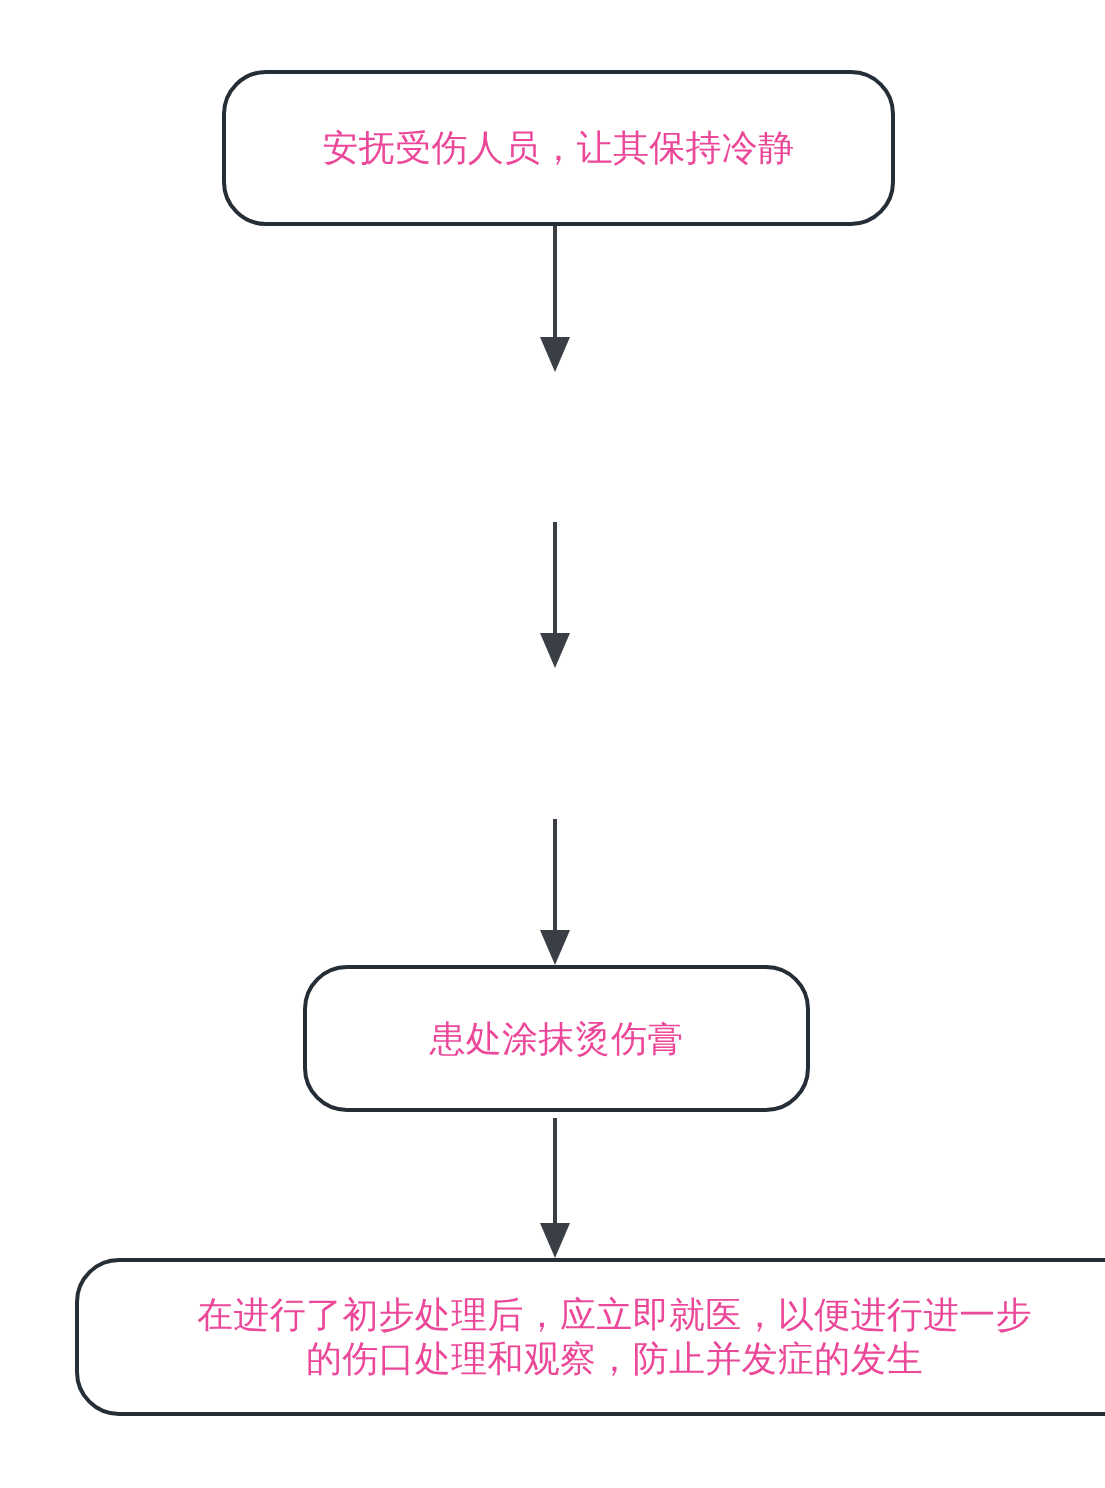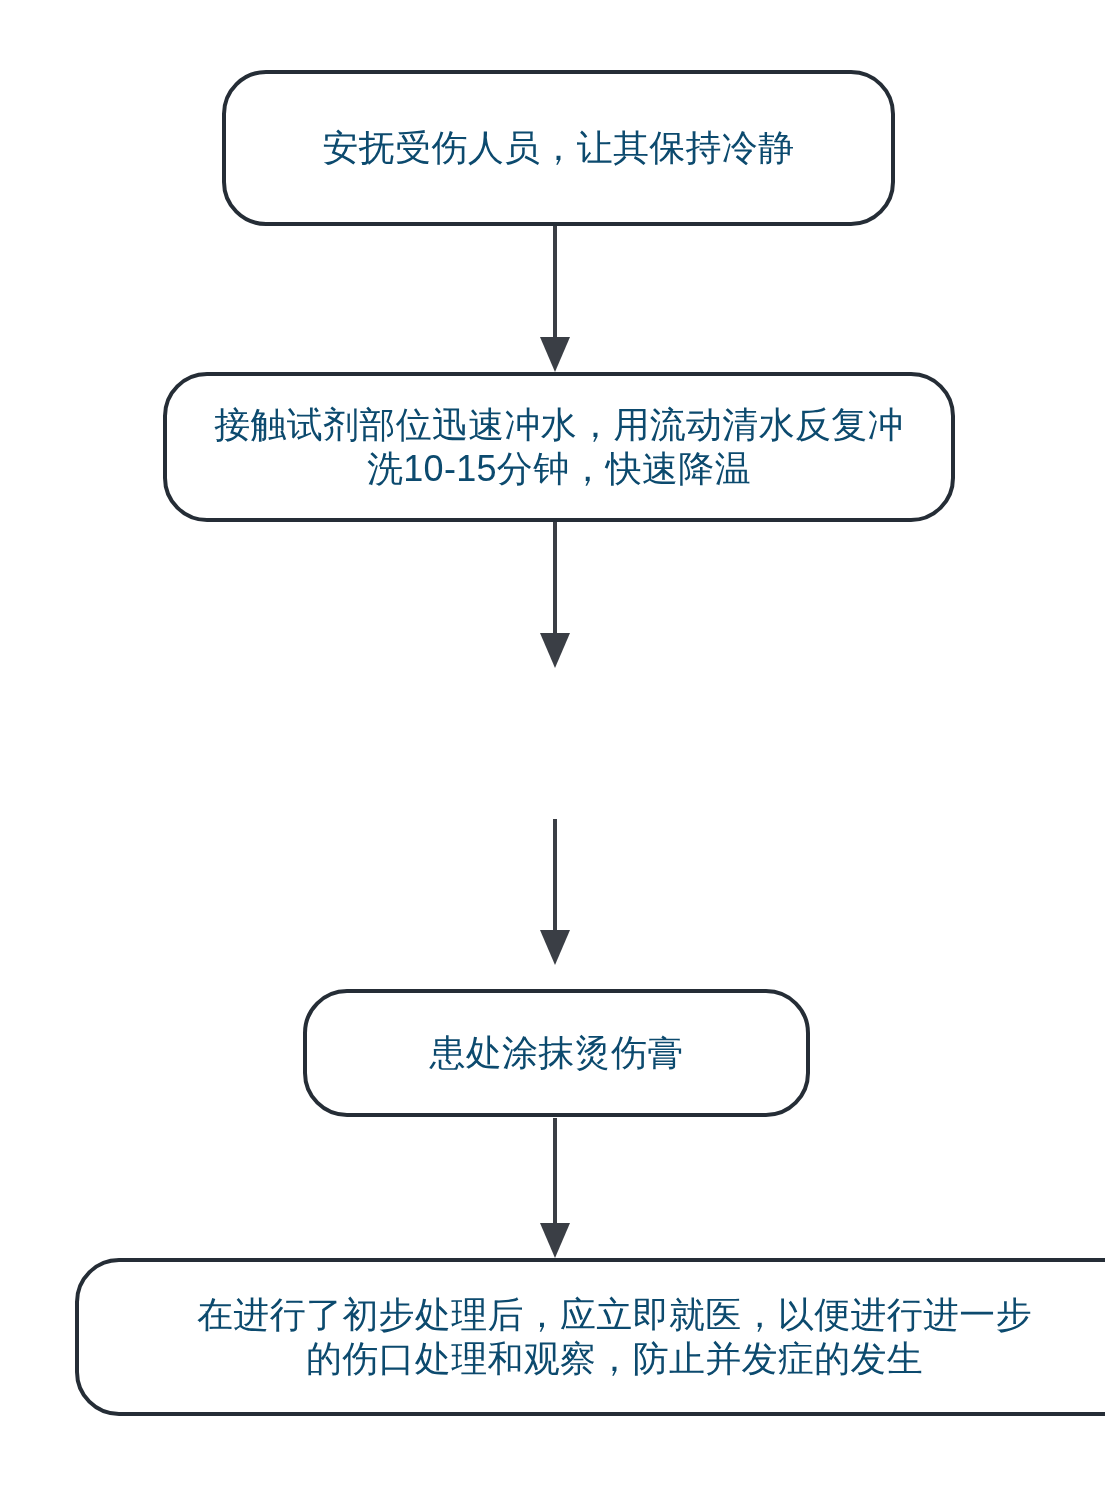--- a/index.html
+++ b/index.html
@@ -22,32 +22,32 @@
     box-sizing: border-box;
     background: #ffffff;
     border: 4px solid #252d36;
     border-radius: 44px;
     display: flex;
     align-items: center;
     justify-content: center;
     text-align: center;
   }
   .node-label {
-    color: #0c4a6e;
+    color: #ec4899;
     font-size: 36px;
     line-height: 1.22;
     letter-spacing: 0.3px;
     white-space: pre-line;
     padding: 0 16px;
   }
   
   .n1 { left: 222px; top: 70px;   width: 673px; height: 156px; }
   .n2 { left: 163px; top: 372px;  width: 792px; height: 150px; }
   .n3 { left: 82px;  top: 668px;  width: 948px; height: 151px; }
-  .n4 { left: 303px; top: 965px;  width: 507px; height: 128px; margin-top: 24px; }
+  .n4 { left: 303px; top: 965px;  width: 507px; height: 147px; }
   .n5 { left: 75px;  top: 1258px; width: 1079px; height: 158px; }
 
   .connector {
     position: absolute;
     width: 34px;
   }
   .connector .stem {
     position: absolute;
     left: 15px;
     top: 0;
@@ -87,24 +87,20 @@
 
   <div class="node n1">
     <span class="node-label">安抚受伤人员，让其保持冷静</span>
   </div>
 
   <div class="connector c1">
     <div class="stem"></div>
     <div class="head"></div>
   </div>
 
-  <div class="node n2">
-    <span class="node-label">接触试剂部位迅速冲水，用流动清水反复冲
-洗10-15分钟，快速降温</span>
-  </div>
 
   <div class="connector c2">
     <div class="stem"></div>
     <div class="head"></div>
   </div>
 
 
   <div class="connector c3">
     <div class="stem"></div>
     <div class="head"></div>

